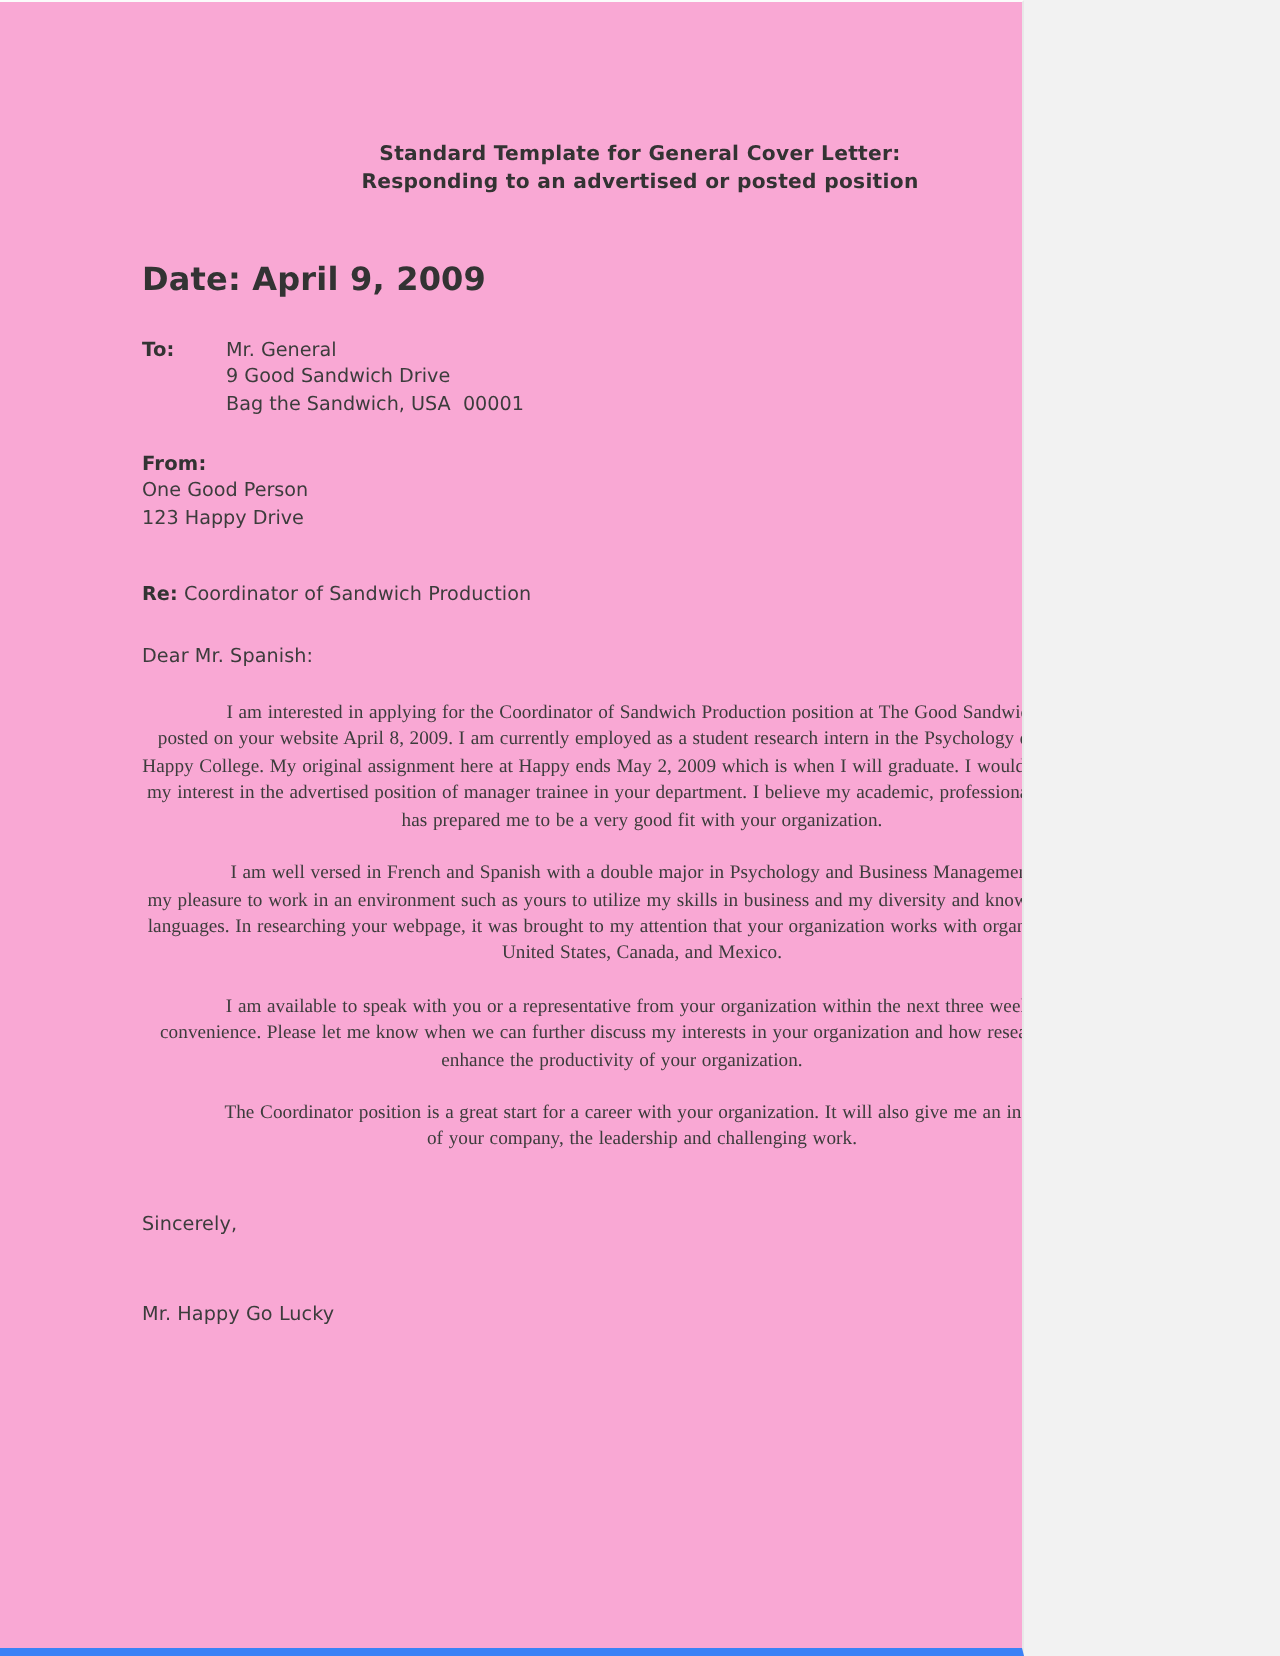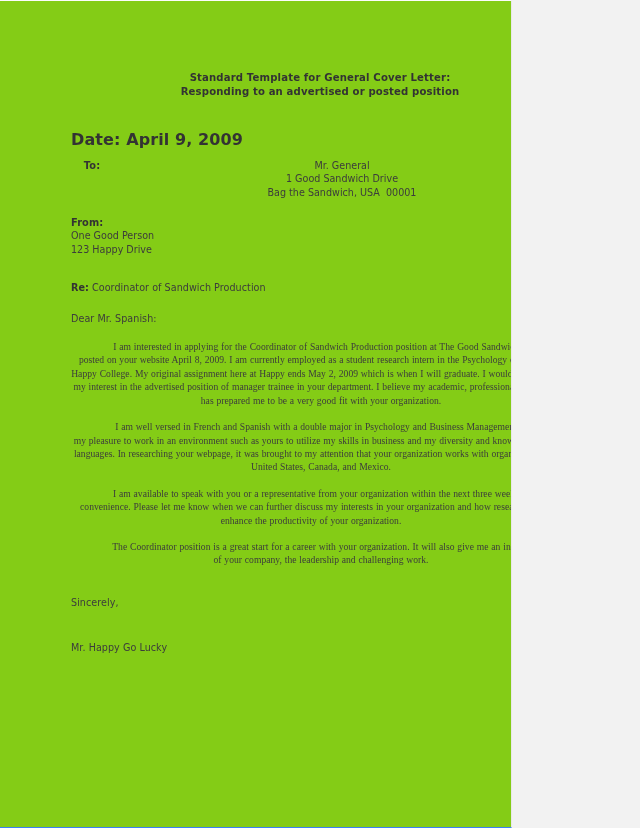--- a/index.html
+++ b/index.html
@@ -14,23 +14,23 @@
     font-family: "DejaVu Sans", "Liberation Sans", sans-serif;
     -webkit-font-smoothing: antialiased;
   }
 
   
   #page {
     position: relative;
     box-sizing: border-box;
     width: 512px;
     height: 828px;
-    background: #84cc16;
+    background: #f9a8d4;
     border-right: 1px solid #e8e8e8;
-    border-bottom: 1px solid #3b82f6;
+    border-bottom: 4px solid #3b82f6;
     border-top: 1px solid #fbfbfb;
     overflow: hidden;
   }
 
   
   #letter {
     position: absolute;
     left: 71px;
     top: 70px;
     width: 500px;
@@ -58,21 +58,21 @@
     font-size: 16px;
     color: #333333;
     letter-spacing: .1px;
   }
 
   
   .addr-block {
     display: flex;
     align-items: flex-start;
   }
-  .addr-to   { margin-top: 12px; text-align: center; }
+  .addr-to   { margin-top: 22px; }
   .addr-from { margin-top: 17px; flex-direction: column; }
 
   .addr-label {
     font-weight: bold;
     color: #333333;
     font-size: 9.8px;
     letter-spacing: .1px;
     flex: 0 0 auto;
   }
   .addr-to .addr-label   { width: 42px; }
@@ -127,21 +127,21 @@
       <span>Standard Template for General Cover Letter:</span>
       <span class="line2">Responding to an advertised or posted position</span>
     </div>
 
     <div class="date-line">Date: April 9, 2009</div>
 
     <div class="addr-block addr-to">
       <span class="addr-label">To:</span>
       <span class="addr-lines">
         <span class="l">Mr. General</span>
-        <span class="l">1 Good Sandwich Drive</span>
+        <span class="l">9 Good Sandwich Drive</span>
         <span class="l">Bag the Sandwich, USA  00001</span>
       </span>
     </div>
 
     <div class="addr-block addr-from">
       <span class="addr-label">From:</span>
       <span class="addr-lines">
         <span class="l">One Good Person</span>
         <span class="l">123 Happy Drive</span>
       </span>

